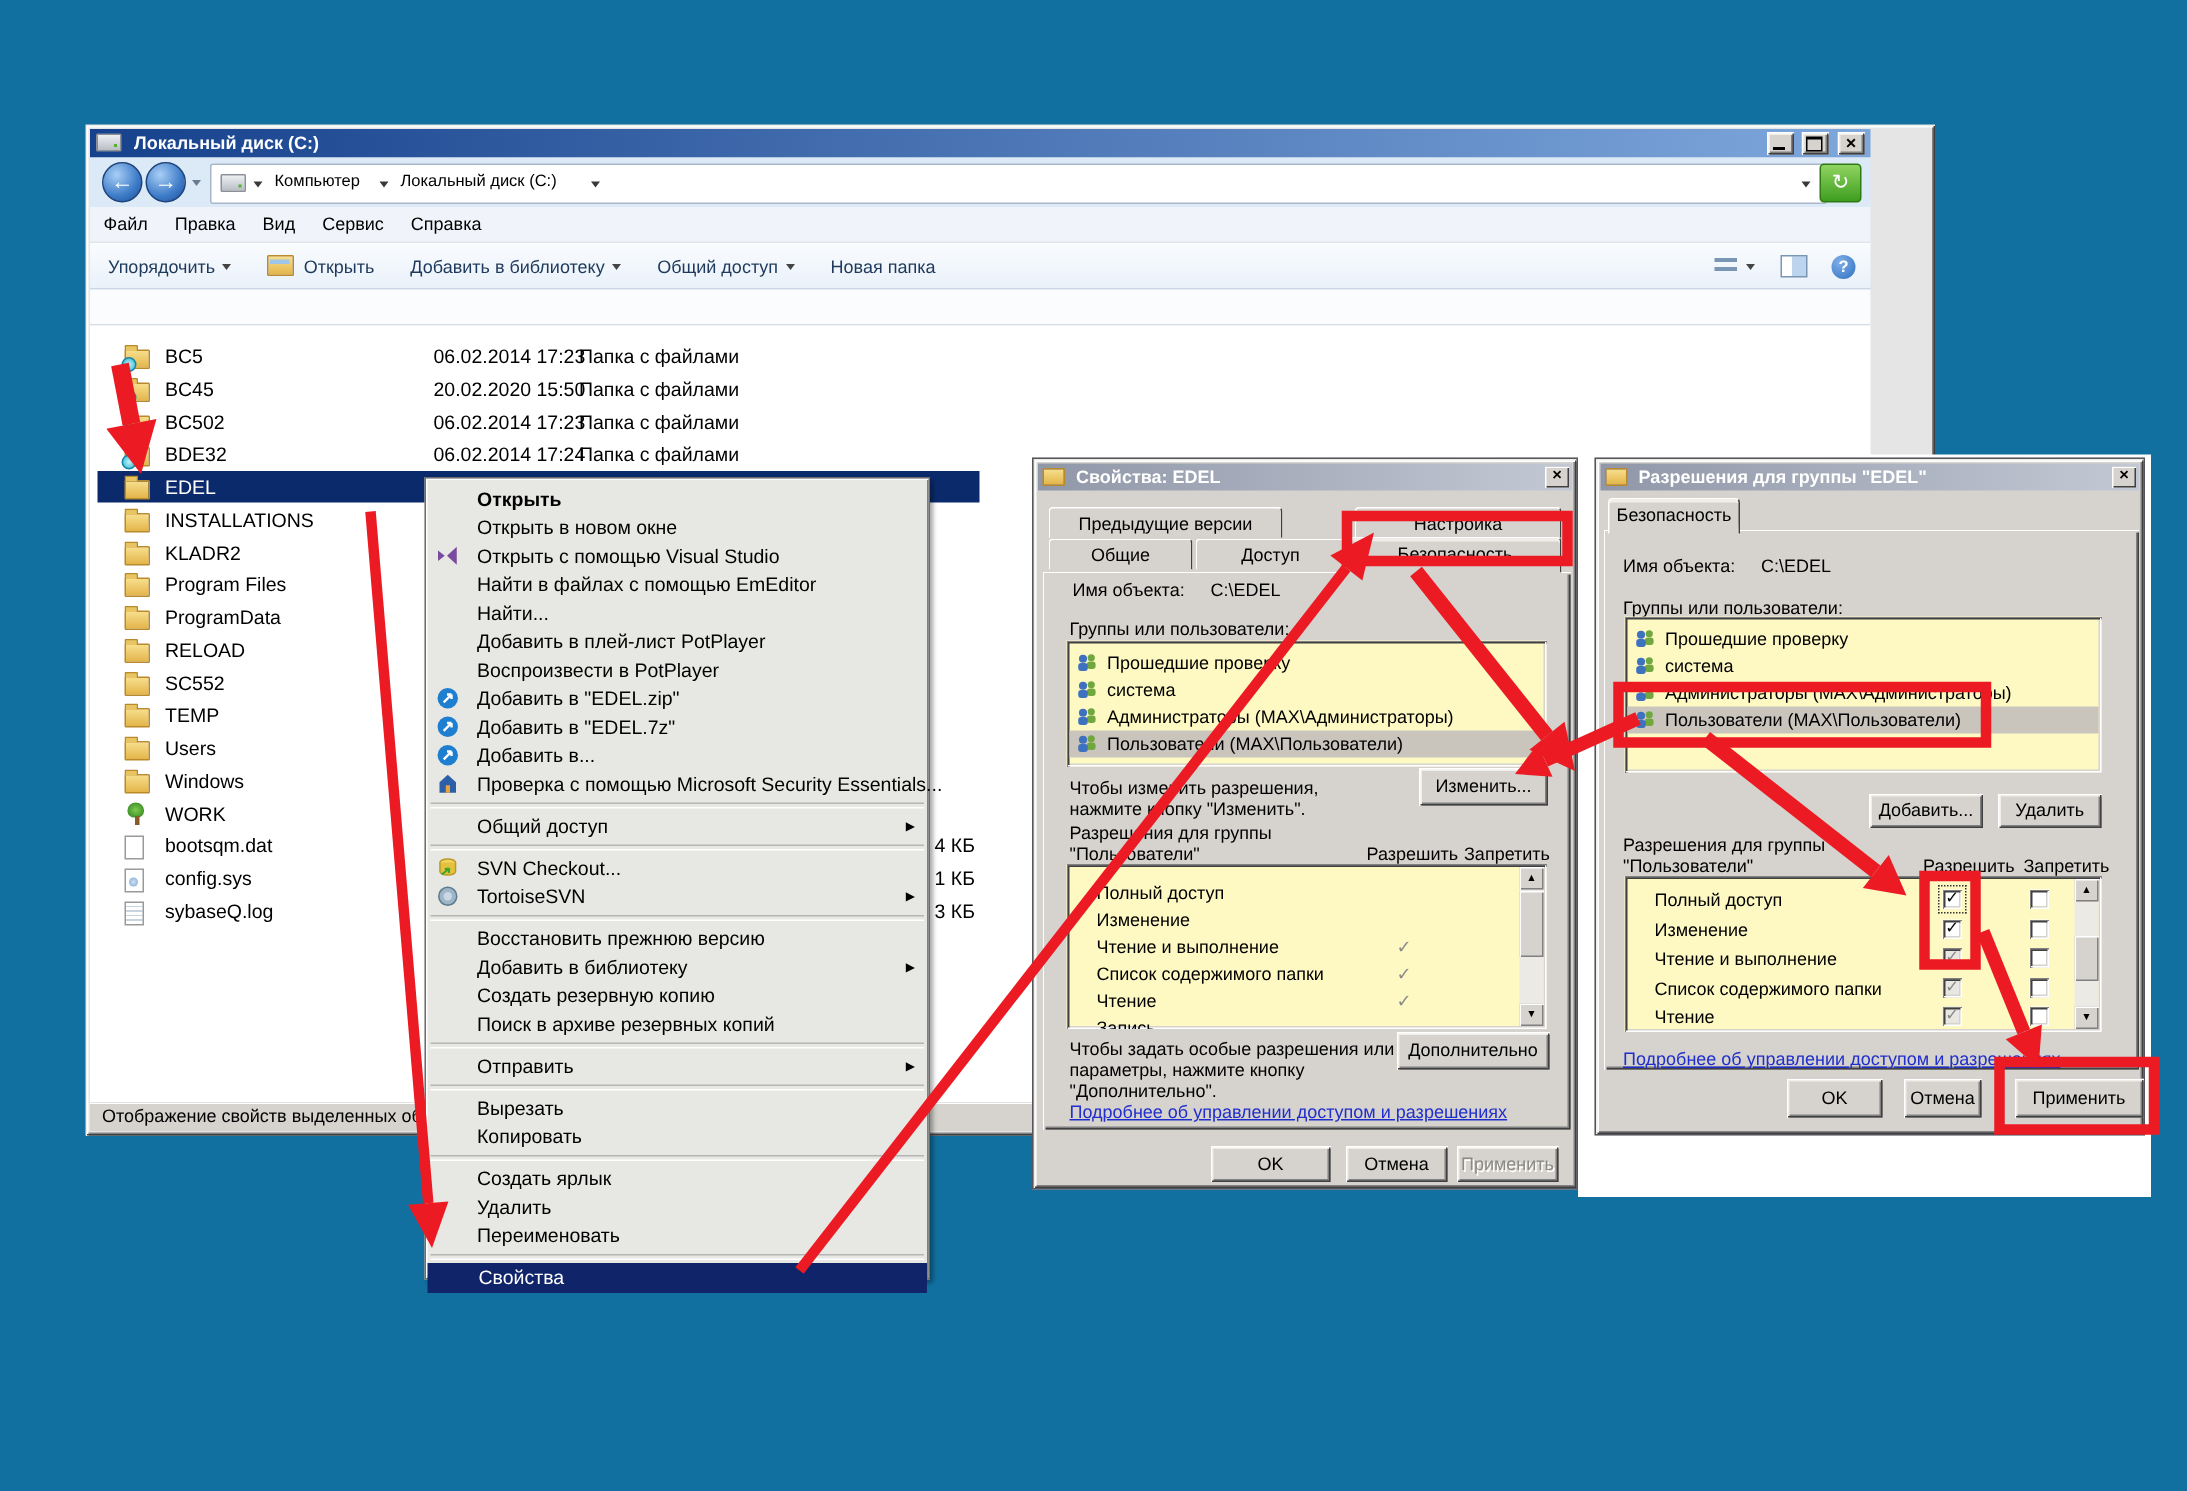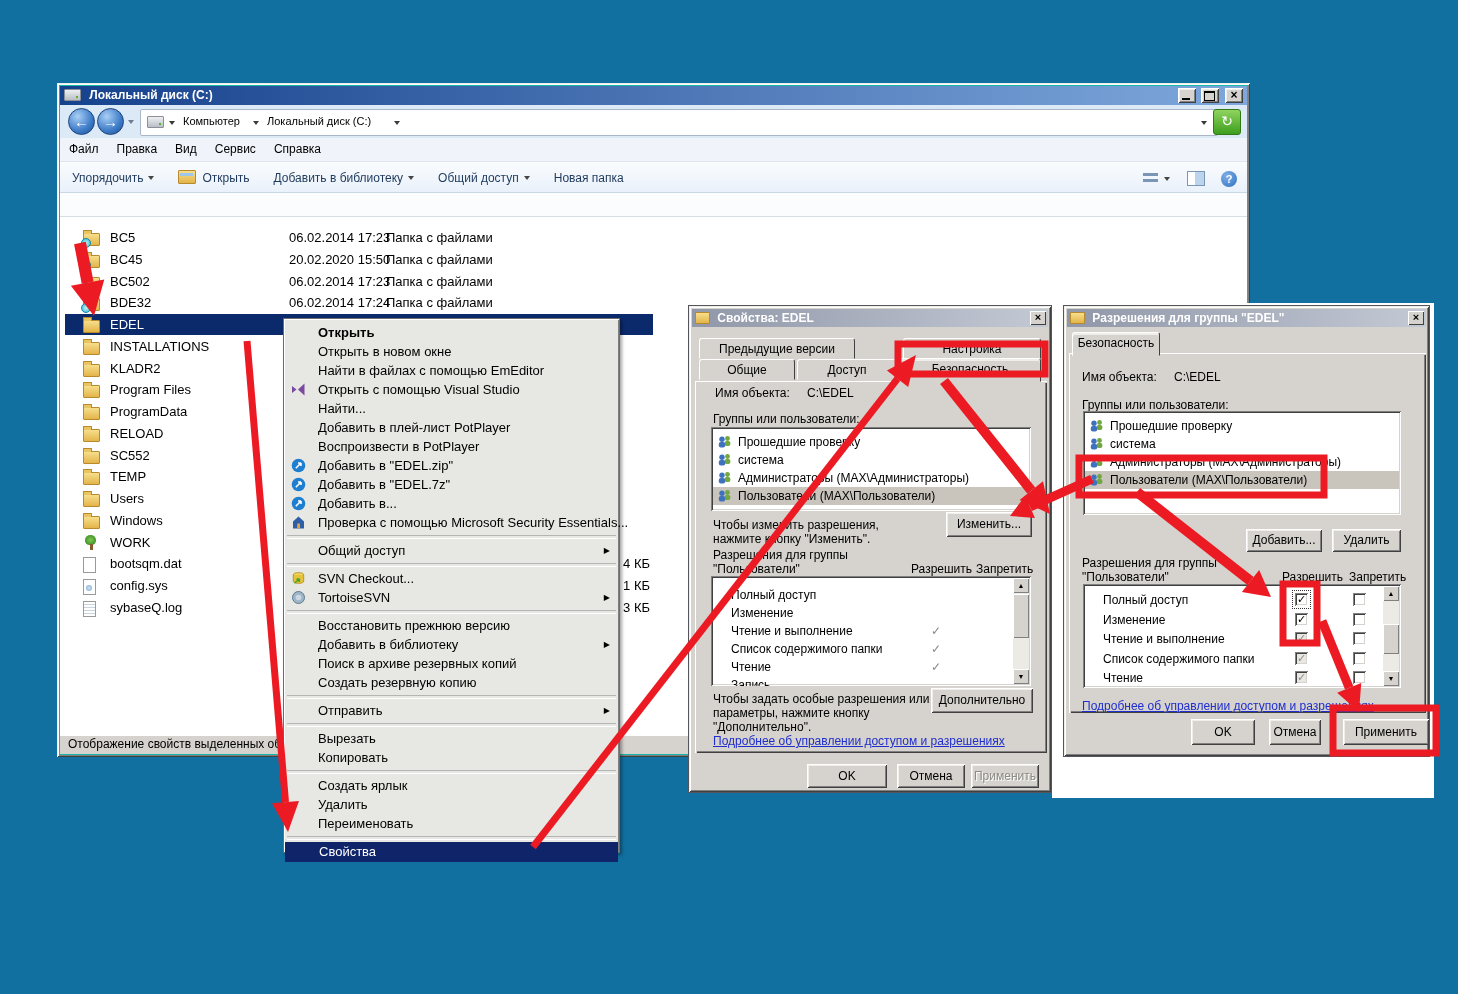--- a/index.html
+++ b/index.html
@@ -3,21 +3,21 @@
 <meta charset="utf-8">
 <style>
   html,body{margin:0;padding:0;}
   body{width:1458px;height:994px;overflow:hidden;font-family:"Liberation Sans",sans-serif;}
   #screen{position:relative;width:1458px;height:994px;background:#1170A0;overflow:hidden;}
   .abs{position:absolute;}
   .btn{position:absolute;background:#D6D3CE;box-shadow:inset 1px 1px 0 #FFFFFF,inset -1px -1px 0 #404040,inset 2px 2px 0 #F0EEE9,inset -2px -2px 0 #808080;font-size:12px;color:#000;text-align:center;cursor:default;}
   .btn.disabled{color:#8C8A84;text-shadow:1px 1px 0 #fff;}
 
   
-  #explorer{left:57px;top:83px;width:1193px;height:674px;background:#14b8a6;box-shadow:inset 1px 1px 0 #F0EEE9,inset -1px -1px 0 #404040,inset 2px 2px 0 #FFFFFF,inset -2px -2px 0 #808080;z-index:1;}
+  #explorer{left:57px;top:83px;width:1193px;height:674px;background:#e5e5e5;box-shadow:inset 1px 1px 0 #F0EEE9,inset -1px -1px 0 #404040,inset 2px 2px 0 #FFFFFF,inset -2px -2px 0 #808080;z-index:1;padding-left:40px;}
   #exp-title{left:3px;top:3px;width:1187px;height:19px;background:linear-gradient(90deg,#16418C,#7EA8DC);color:#fff;font-size:12px;font-weight:bold;line-height:19px;padding-left:4px;box-sizing:border-box;}
   #exp-title .t-ic{display:inline-block;vertical-align:-2px;margin-right:5px;}
   .wbtns{position:absolute;right:4px;top:2px;}
   .wbtn{display:inline-block;width:18px;height:15px;background:#D6D3CE;box-shadow:inset 1px 1px 0 #fff,inset -1px -1px 0 #404040,inset 2px 2px 0 #F0EEE9,inset -2px -2px 0 #808080;position:relative;margin-left:1px;vertical-align:top;}
   .wbtn.close{margin-left:3px;}
   .wbtn.min::after{content:"";position:absolute;left:4px;bottom:3px;width:8px;height:2px;background:#000;}
   .wbtn.max::after{content:"";position:absolute;left:3px;top:3px;width:9px;height:7px;border:1px solid #000;border-top:2px solid #000;}
   .wbtn.close::after{content:"×";position:absolute;left:0;top:0;width:100%;text-align:center;font:bold 12px/14px "Liberation Sans",sans-serif;color:#000;}
 
   #addr-row{left:3px;top:22px;width:1187px;height:33px;background:#DCE9F7;}
@@ -77,21 +77,21 @@
   .dlg{background:#D6D3CE;box-shadow:inset 1px 1px 0 #F0EEE9,inset -1px -1px 0 #404040,inset 2px 2px 0 #FFFFFF,inset -2px -2px 0 #808080;border:1px solid #55555e;box-sizing:border-box;}
   .dlg-title{position:absolute;left:3px;top:3px;right:3px;height:18px;background:linear-gradient(90deg,#9097A8,#C3C9D4);color:#fff;font-size:12px;font-weight:bold;line-height:18px;padding-left:3px;}
   .dlg-title .t-ic{display:inline-block;vertical-align:-2px;margin-right:4px;}
   .dlg-x{position:absolute;right:2px;top:2px;width:16px;height:14px;background:#D6D3CE;box-shadow:inset 1px 1px 0 #fff,inset -1px -1px 0 #404040;text-align:center;font:bold 11px/13px "Liberation Sans",sans-serif;color:#000;}
   .ico-folder-s{display:inline-block;width:13px;height:10px;background:linear-gradient(#F7DE8C,#E3B54A);border:1px solid #B98A2C;border-radius:1px;position:relative;}
   .tab{position:absolute;height:21px;background:#D6D3CE;border:1px solid;border-color:#fff #404040 #D6D3CE #fff;border-radius:3px 3px 0 0;font-size:12px;text-align:center;line-height:20px;color:#000;box-sizing:border-box;z-index:2;}
   .tab.back{z-index:1;}
   .tab.active{z-index:3;height:24px;box-shadow:inset 0 2px 0 #F0EEE9;}
   .tabpanel{position:absolute;background:#D6D3CE;box-shadow:inset 1px 1px 0 #fff,inset 2px 2px 0 #D6D3CE,inset -1px -1px 0 #404040,inset -2px -2px 0 #808080;z-index:2;}
   .lbl{position:absolute;font-size:12px;color:#000;white-space:nowrap;}
-  .listbox{position:absolute;background:#ffffff;box-shadow:inset 1px 1px 0 #808080,inset -1px -1px 0 #FFFFFF,inset 2px 2px 0 #404040,inset -2px -2px 0 #D6D3CE;overflow:hidden;z-index:3;}
+  .listbox{position:absolute;background:#fef9c3;box-shadow:inset 1px 1px 0 #808080,inset -1px -1px 0 #FFFFFF,inset 2px 2px 0 #404040,inset -2px -2px 0 #D6D3CE;overflow:hidden;z-index:3;}
   .grow{position:absolute;left:2px;right:2px;height:18px;font-size:12px;color:#000;}
   .grow.gsel{background:#C9C5BD;}
   .grow .gic{position:absolute;left:4px;top:2px;}
   .grow .gname{position:absolute;left:25px;top:2px;white-space:nowrap;}
   .prow{position:absolute;left:2px;right:2px;height:19px;font-size:12px;color:#000;}
   .prow .pname{position:absolute;left:18px;top:2px;white-space:nowrap;}
   .chk{position:absolute;top:2px;font-size:12px;color:#8a8a8a;}
   .cb{position:absolute;top:2px;width:13px;height:13px;background:#fff;box-shadow:inset 1px 1px 0 #808080,inset -1px -1px 0 #fff,inset 2px 2px 0 #404040,inset -2px -2px 0 #D6D3CE;font:11px/13px "Liberation Sans",sans-serif;text-align:center;color:#000;}
   .cb.inh{background:#E9E7E1;color:#8a8a8a;}
   .cb.focus{outline:1px dotted #333;outline-offset:2px;}
@@ -280,25 +280,25 @@
         </div>
       </div>
     <div id="status-bar" class="abs">
       <span>Отображение свойств выделенных объектов.</span>
     </div>
   </div>
 
   <div id="ctx" class="abs">
       <div class="cmi b"><span>Открыть</span></div>
       <div class="cmi"><span>Открыть в новом окне</span></div>
-      <div class="cmi"><span>Найти в файлах с помощью EmEditor</span></div>
       <div class="cmi"><span class="mi-ic"><svg width="15" height="15" xmlns="http://www.w3.org/2000/svg">
             <path d="M1 4 L5.5 7.5 L1 11 Z" fill="#7a4a9e"></path>
             <path d="M13.5 1.5 L7 7.5 L13.5 13.5 Z" fill="#7a4a9e"></path>
           </svg></span><span>Открыть с помощью Visual Studio</span></div>
+      <div class="cmi"><span>Найти в файлах с помощью EmEditor</span></div>
       <div class="cmi"><span>Найти...</span></div>
       <div class="cmi"><span>Добавить в плей-лист PotPlayer</span></div>
       <div class="cmi"><span>Воспроизвести в PotPlayer</span></div>
       <div class="cmi"><span class="mi-ic"><svg width="15" height="15" xmlns="http://www.w3.org/2000/svg">
             <circle cx="7.5" cy="7.5" r="6.8" fill="#1E7FD0"></circle>
             <path d="M4.8 10.2 L10 5 M10 5 L7 5 M10 5 L10 8" stroke="#fff" stroke-width="1.6" fill="none"></path>
           </svg></span><span>Добавить в "EDEL.zip"</span></div>
       <div class="cmi"><span class="mi-ic"><svg width="15" height="15" xmlns="http://www.w3.org/2000/svg">
             <circle cx="7.5" cy="7.5" r="6.8" fill="#1E7FD0"></circle>
             <path d="M4.8 10.2 L10 5 M10 5 L7 5 M10 5 L10 8" stroke="#fff" stroke-width="1.6" fill="none"></path>
@@ -319,22 +319,22 @@
             <path d="M2.3 4 V10 A5.2 2.3 0 0 0 12.7 10 V4" fill="#E4C23E" stroke="#B99A27"></path>
             <path d="M3.5 12 L8.5 8 M8.5 8 l-3 .3 M8.5 8 l-.3 3" stroke="#3FA32C" stroke-width="1.4" fill="none"></path>
           </svg></span><span>SVN Checkout...</span></div>
       <div class="cmi"><span class="mi-ic"><svg width="15" height="15" xmlns="http://www.w3.org/2000/svg">
             <circle cx="7.5" cy="7.5" r="6" fill="#9FB6C8" stroke="#5E7A8E"></circle>
             <circle cx="7.5" cy="7.5" r="2.8" fill="#C8D8E4"></circle>
           </svg></span><span>TortoiseSVN</span><span class="sub">▶</span></div>
       <div class="csep"></div>
       <div class="cmi"><span>Восстановить прежнюю версию</span></div>
       <div class="cmi"><span>Добавить в библиотеку</span><span class="sub">▶</span></div>
+      <div class="cmi"><span>Создать резервную копию</span></div>
       <div class="cmi"><span>Поиск в архиве резервных копий</span></div>
-      <div class="cmi"><span>Создать резервную копию</span></div>
       <div class="csep"></div>
       <div class="cmi"><span>Отправить</span><span class="sub">▶</span></div>
       <div class="csep"></div>
       <div class="cmi"><span>Вырезать</span></div>
       <div class="cmi"><span>Копировать</span></div>
       <div class="csep"></div>
       <div class="cmi"><span>Создать ярлык</span></div>
       <div class="cmi"><span>Удалить</span></div>
       <div class="cmi"><span>Переименовать</span></div>
       <div class="csep"></div>

